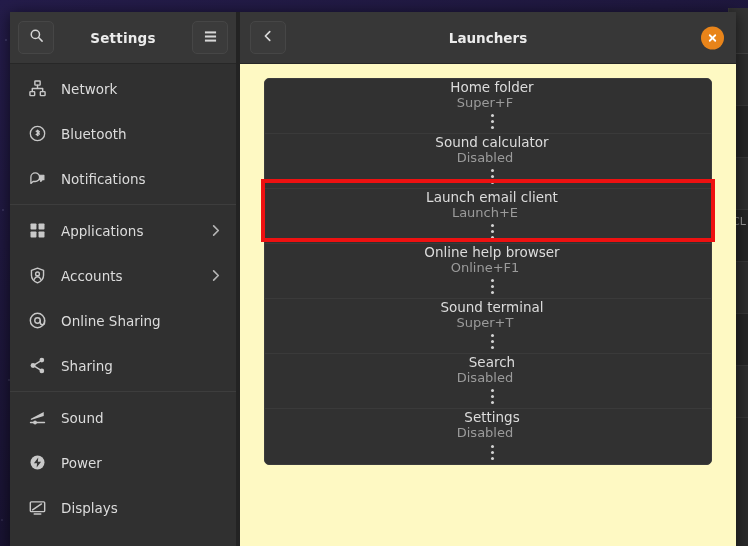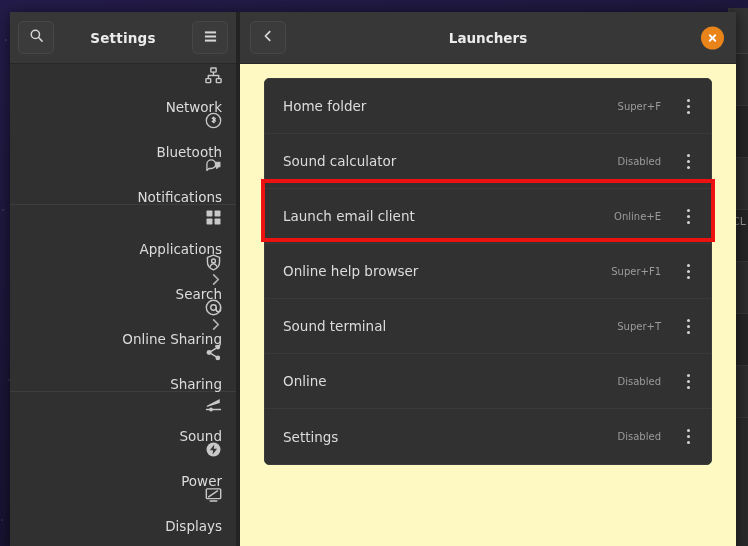--- a/index.html
+++ b/index.html
@@ -93,26 +93,25 @@
     letter-spacing: .2px;
   }
 
   #sidebar-list {
     flex: 1;
     overflow: hidden;
     padding-top: 2px;
   }
   .side-item {
     height: 45px;
-    display: flex; align-items: flex-end;
+    display: flex; align-items: center;
     padding: 0 14px 0 18px;
     gap: 15px;
     cursor: pointer;
     color: #d6d6d6;
-    flex-direction: column;
   }
   .side-icon {
     width: 18px; height: 18px;
     flex: 0 0 18px;
     display: flex; align-items: center; justify-content: center;
     color: #c8c8c8;
   }
   .side-icon svg { display: block; }
   .side-label {
     flex: 1;
@@ -173,29 +172,30 @@
     border-radius: 5px;
     overflow: hidden;
     background: #313131;
   }
   .row {
     height: 55px;
     display: flex; align-items: center;
     padding: 0 10px 0 18px;
     border-bottom: 1px solid #3a3a3a;
     cursor: pointer;
+    flex-direction: column;
   }
   .row:last-child { border-bottom: none; }
   .row-name {
     flex: 1;
     font-size: 13.5px;
     color: #dcdcdc;
   }
   .row-accel {
-    font-size: 10px;
+    font-size: 13px;
     color: #9b9b9b;
     margin-right: 14px;
     white-space: nowrap;
   }
   .dots-btn {
     width: 26px; height: 34px;
     display: flex; flex-direction: column;
     align-items: center; justify-content: center;
     gap: 3px;
     cursor: pointer;
@@ -308,21 +308,21 @@
           </span>
         </div>
         <div class="side-item">
           <span class="side-icon">
             <svg width="17" height="17" viewBox="0 0 18 18" fill="none" stroke="#c8c8c8" stroke-width="1.5" stroke-linecap="round" stroke-linejoin="round">
               <path d="M9 1.2l6.4 2.3v5.2c0 4.2-3 6.7-6.4 8.1-3.4-1.4-6.4-3.9-6.4-8.1V3.5z"></path>
               <circle cx="9" cy="7.3" r="2"></circle>
               <path d="M5.6 13c.7-1.8 2-2.6 3.4-2.6s2.7.8 3.4 2.6"></path>
             </svg>
           </span>
-          <span class="side-label">Search</span>
+          <span class="side-label">Accounts</span>
           <span class="side-chevron">
             <svg width="13" height="15" viewBox="0 0 14 16" fill="none" stroke="#b4b4b4" stroke-width="1.8" stroke-linecap="round" stroke-linejoin="round">
               <polyline points="5,3 10,8 5,13"></polyline>
             </svg>
           </span>
         </div>
         <div class="side-item">
           <span class="side-icon">
             <svg width="17" height="17" viewBox="0 0 18 18" fill="none" stroke="#c8c8c8" stroke-width="1.5" stroke-linecap="round" stroke-linejoin="round">
               <circle cx="9" cy="9" r="7.6"></circle>
@@ -412,47 +412,47 @@
             <span class="row-name">Sound calculator</span>
             <span class="row-accel">Disabled</span>
             <span class="dots-btn">
               <i></i>
               <i></i>
               <i></i>
             </span>
           </div>
           <div class="row">
             <span class="row-name">Launch email client</span>
-            <span class="row-accel">Online+E</span>
+            <span class="row-accel">Launch+E</span>
             <span class="dots-btn">
               <i></i>
               <i></i>
               <i></i>
             </span>
           </div>
           <div class="row">
             <span class="row-name">Online help browser</span>
-            <span class="row-accel">Super+F1</span>
+            <span class="row-accel">Online+F1</span>
             <span class="dots-btn">
               <i></i>
               <i></i>
               <i></i>
             </span>
           </div>
           <div class="row">
             <span class="row-name">Sound terminal</span>
             <span class="row-accel">Super+T</span>
             <span class="dots-btn">
               <i></i>
               <i></i>
               <i></i>
             </span>
           </div>
           <div class="row">
-            <span class="row-name">Online</span>
+            <span class="row-name">Search</span>
             <span class="row-accel">Disabled</span>
             <span class="dots-btn">
               <i></i>
               <i></i>
               <i></i>
             </span>
           </div>
           <div class="row">
             <span class="row-name">Settings</span>
             <span class="row-accel">Disabled</span>

